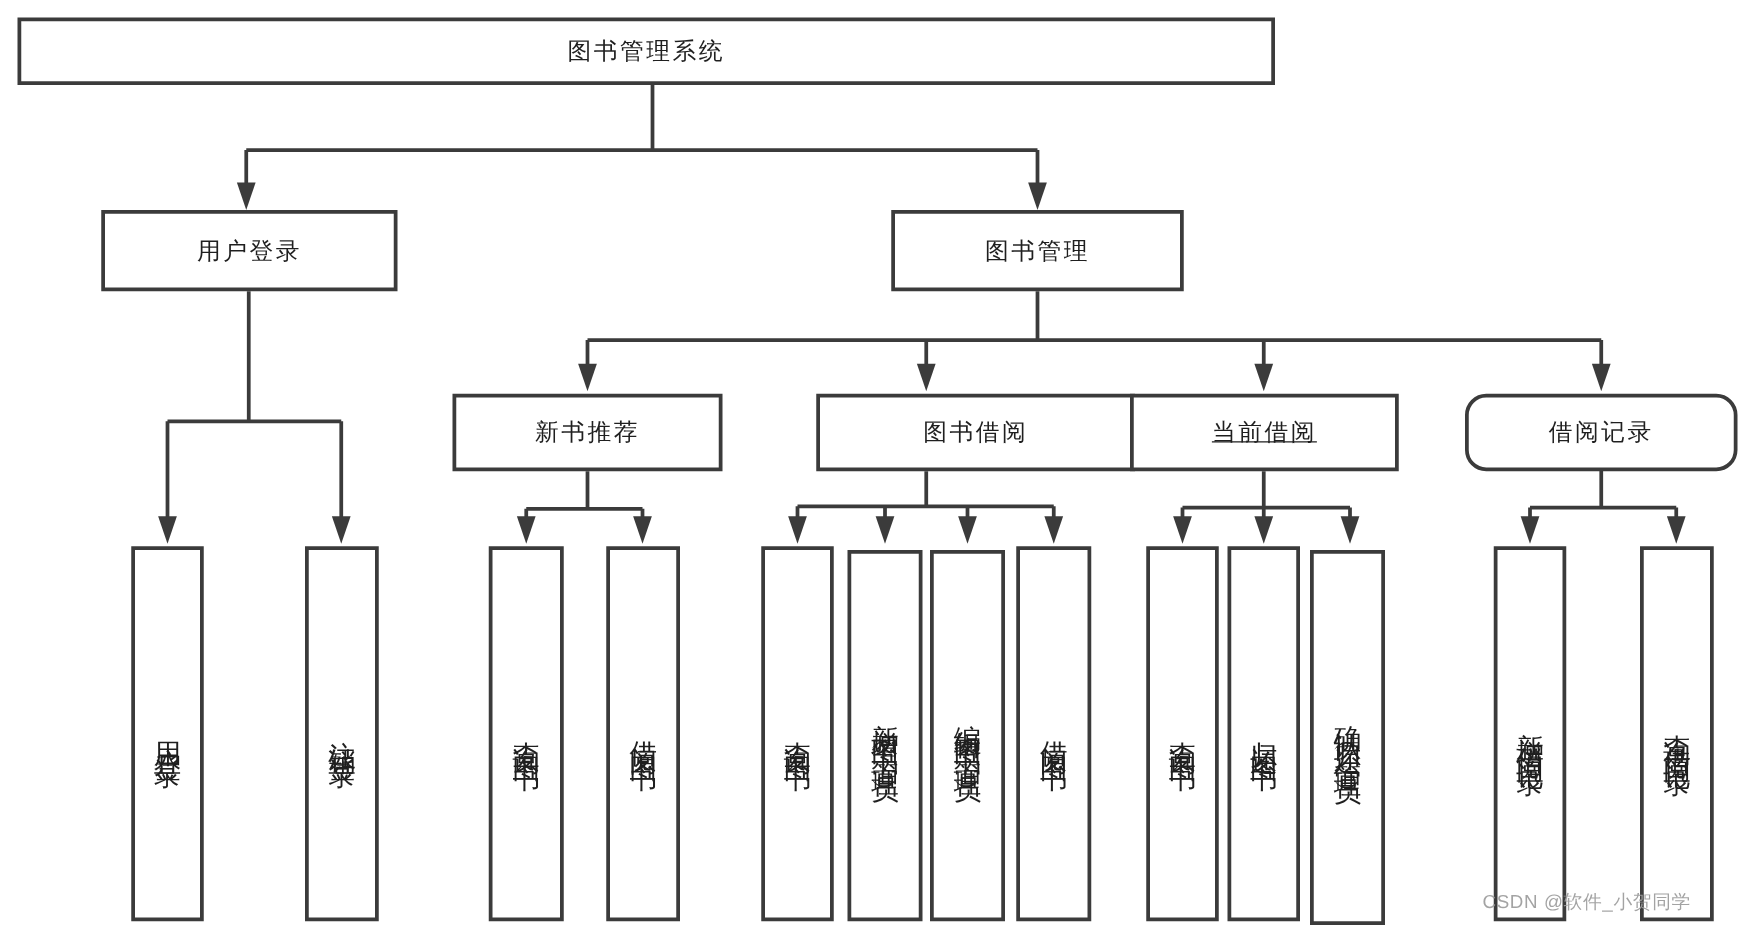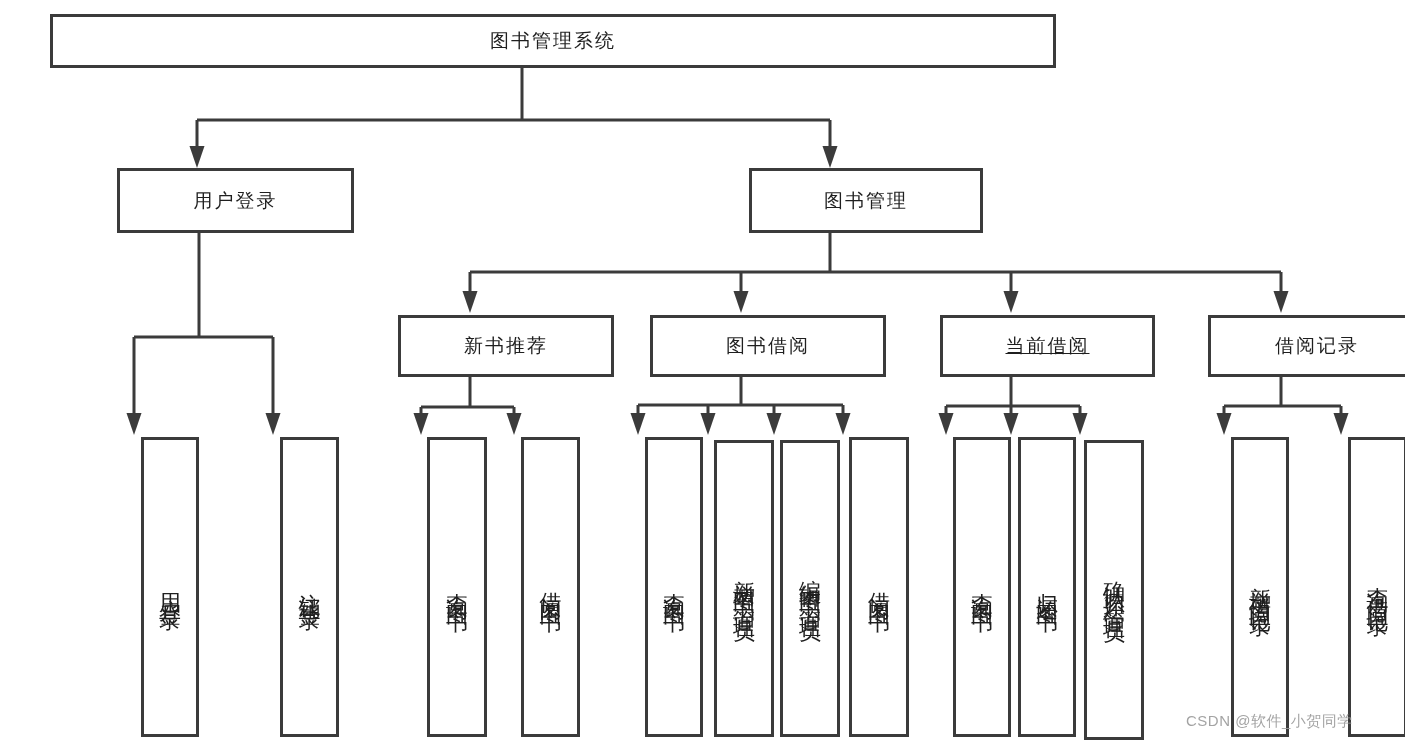--- a/index.html
+++ b/index.html
@@ -22,21 +22,20 @@
   .connectors path{stroke:var(--line);stroke-width:3;fill:none;}
   .connectors polygon{fill:var(--line);stroke:none;}
   .node{
     position:absolute;
     box-sizing:border-box;
     background:#fff;
     border:3px solid var(--line);
     display:flex;align-items:center;justify-content:center;
     color:var(--text);
     z-index:2;
-    margin-left:36px;
   }
   .node.h{font-size:19px;letter-spacing:2px;}
   .node.v{
     writing-mode:vertical-rl;
     text-orientation:mixed;
     font-size:22px;
     letter-spacing:6px;
   }
   .node.v span{display:block;}
   .watermark{
@@ -99,27 +98,27 @@
   <div class="node h" style="left:81px;top:168px;width:237px;height:65px;">
     <span>用户登录</span>
   </div>
   <div class="node h" style="left:713px;top:168px;width:234px;height:65px;">
     <span>图书管理</span>
   </div>
 
   <div class="node h" style="left:362px;top:315px;width:216px;height:62px;">
     <span>新书推荐</span>
   </div>
-  <div class="node h" style="left:614px;top:315px;width:236px;height:62px;">
+  <div class="node h" style="left:653px;top:315px;width:255px;height:62px;">
     <span>图书借阅</span>
   </div>
   <div class="node h" style="left:904px;top:315px;width:215px;height:62px;text-decoration:underline;">
     <span>当前借阅</span>
   </div>
-  <div class="node h" style="left:1172px;top:315px;width:218px;height:62px;">
+  <div class="node h" style="left:1172px;top:315px;width:218px;height:62px;border-radius:17px;">
     <span>借阅记录</span>
   </div>
 
   <div class="node v" style="left:105px;top:437px;width:58px;height:300px;">
     <span>用户登录</span>
   </div>
   <div class="node v" style="left:244px;top:437px;width:59px;height:300px;">
     <span>注销登录</span>
   </div>
 

